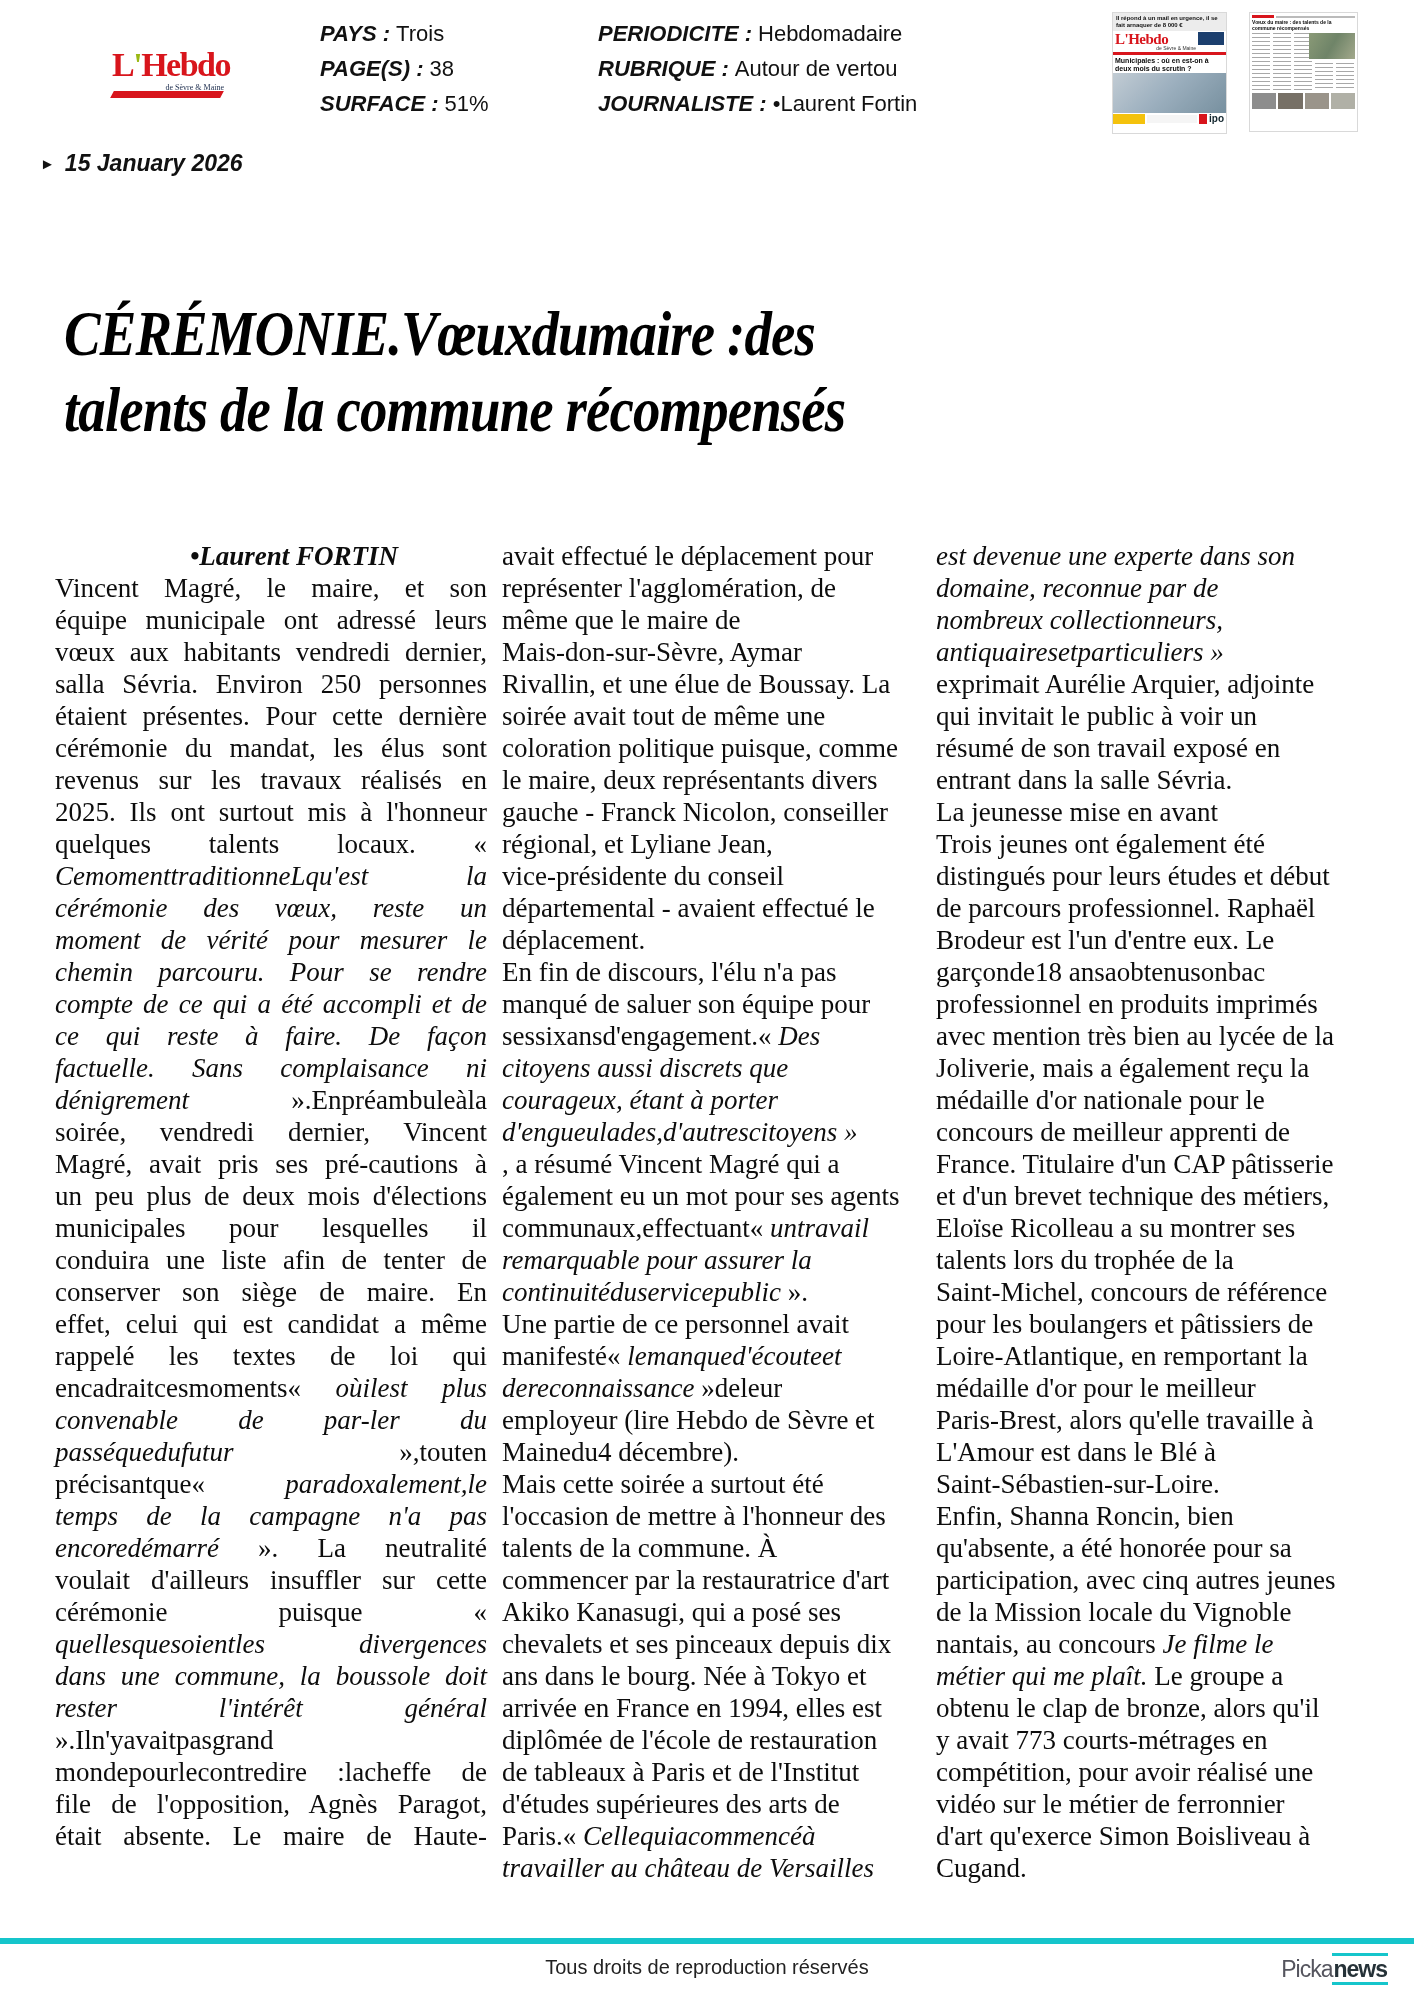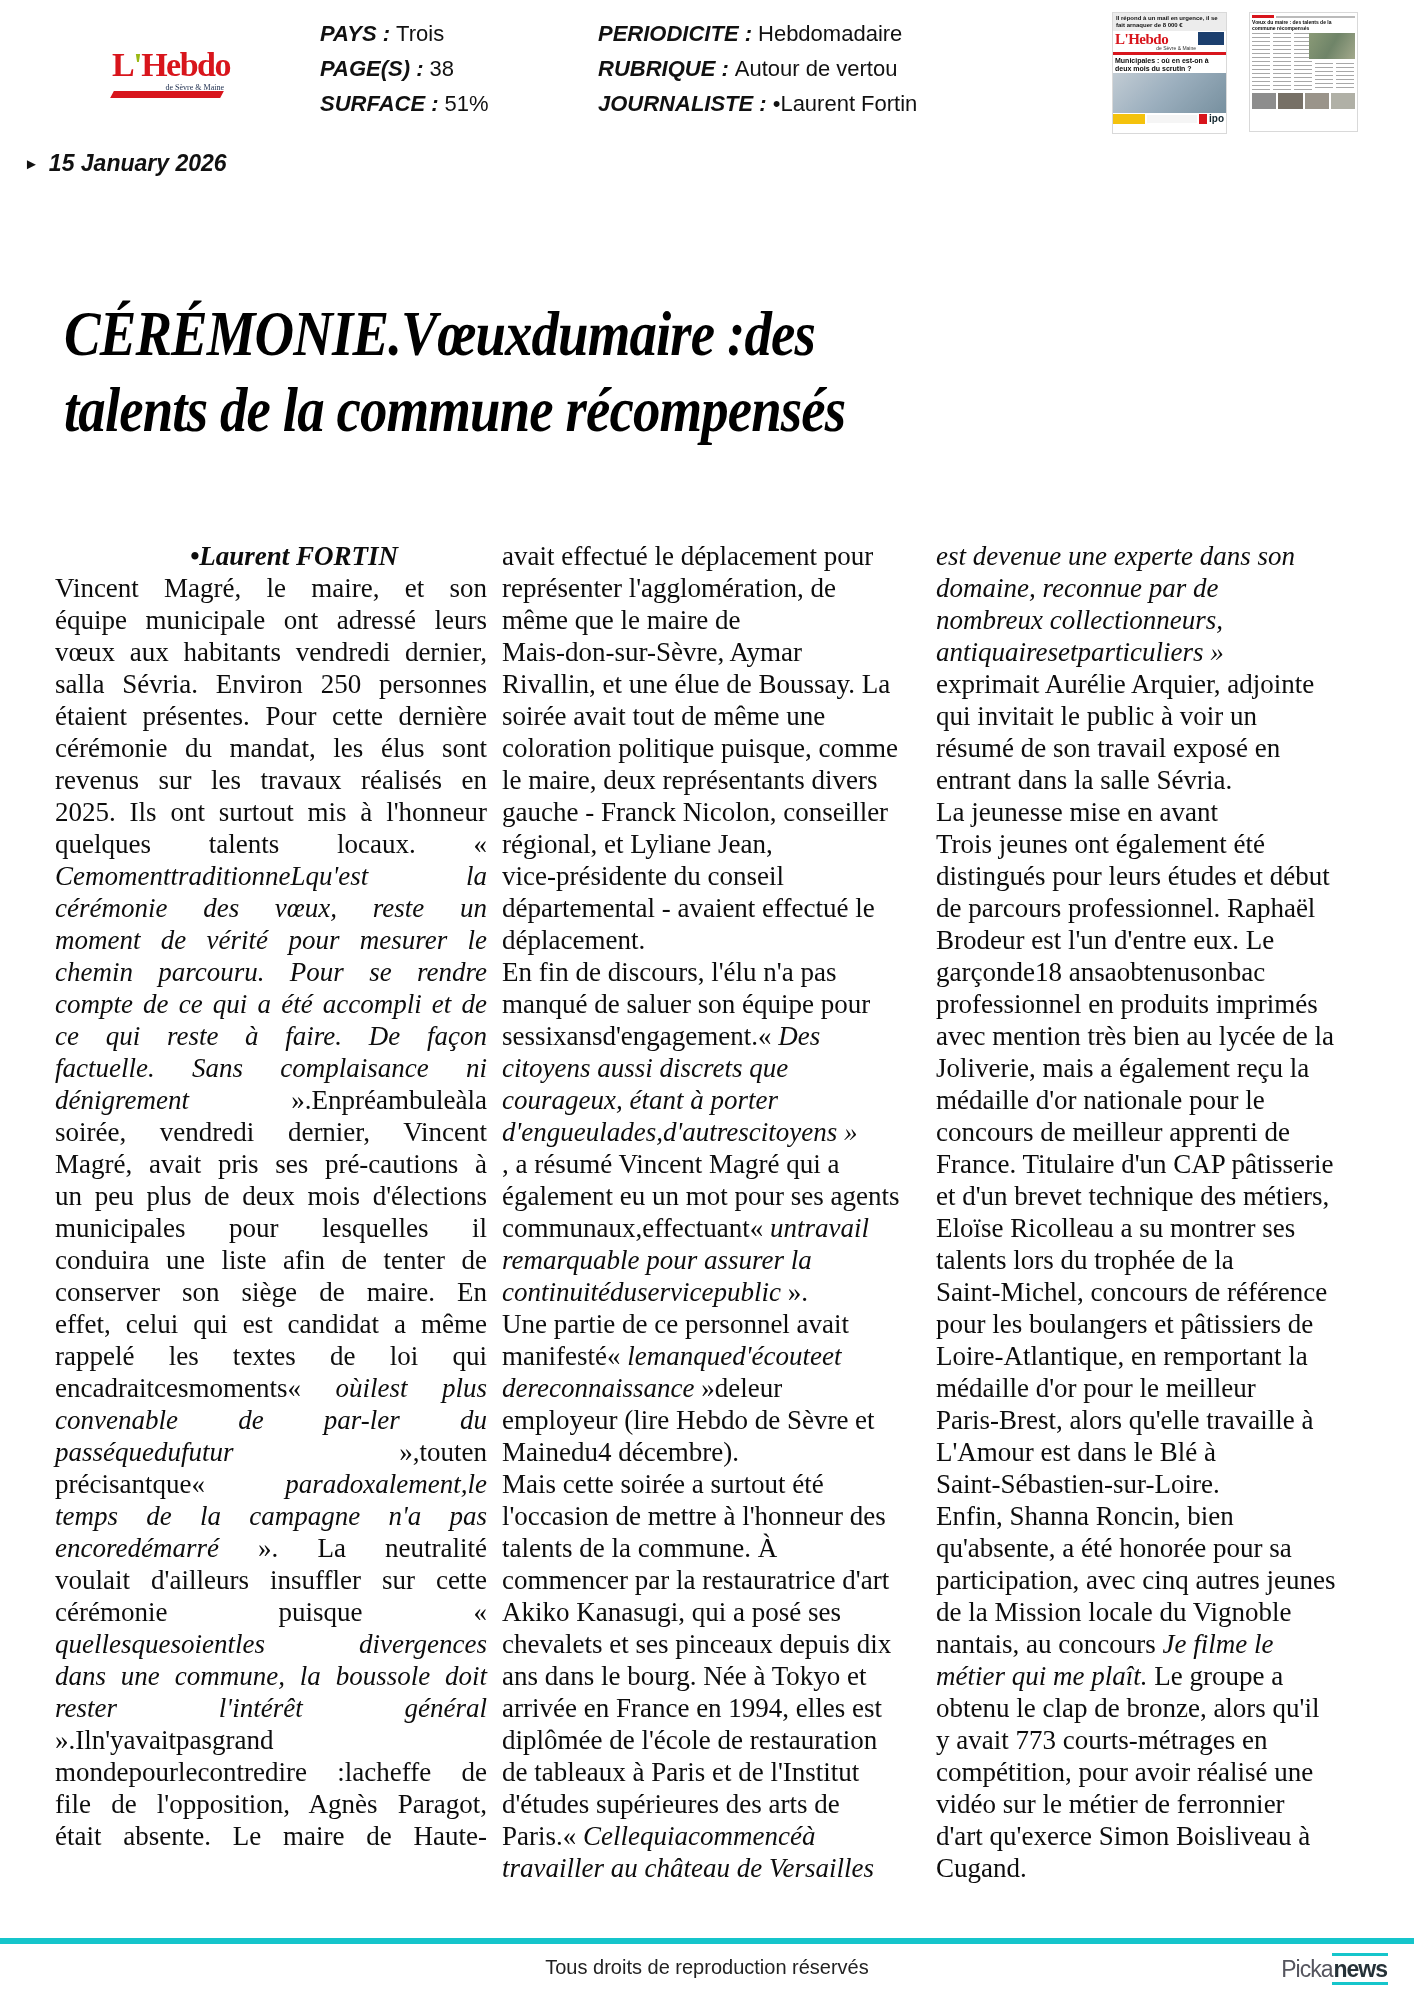--- a/index.html
+++ b/index.html
@@ -14,21 +14,21 @@
   .logo-tag{font-size:8px;color:#1b2b4c;text-align:right;margin-top:1px;position:relative;z-index:2;}
   .logo-bar{width:110px;height:7px;background:#d8151c;transform:skewX(-28deg);margin-top:-1px;}
 
   .meta-group{position:absolute;top:16px;font-family:"Liberation Sans",sans-serif;
               font-size:22px;line-height:35px;color:#111;white-space:nowrap;}
   .meta-a{left:320px;}
   .meta-b{left:598px;}
   .meta-label{font-weight:bold;font-style:italic;}
   .meta-value{margin-left:6px;}
 
-  .date-row{position:absolute;left:24px;top:150px;font-family:"Liberation Sans",sans-serif;
+  .date-row{position:absolute;left:40px;top:150px;font-family:"Liberation Sans",sans-serif;
             font-size:23px;font-weight:bold;font-style:italic;color:#111;white-space:nowrap;}
   .date-arrow{font-style:normal;font-size:15px;vertical-align:2px;margin-right:10px;}
 
   
   .thumb{position:absolute;top:12px;background:#fff;border:1px solid #d9d9d9;overflow:hidden;
          font-family:"Liberation Sans",sans-serif;}
   .t1{left:1112px;width:113px;height:120px;}
   .t2{left:1249px;width:109px;height:120px;padding:2px;box-sizing:border-box;}
   .t1-top{background:#ececec;color:#101010;font-weight:bold;font-size:6px;line-height:7px;padding:2px 3px;}
   .t1-brandrow{display:flex;align-items:flex-start;padding:1px 2px 0 2px;}

